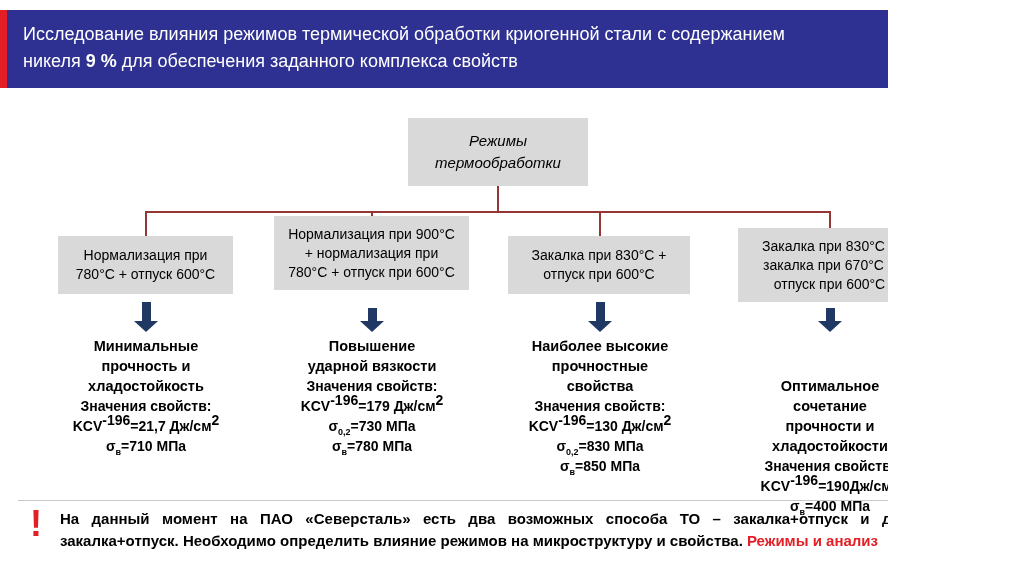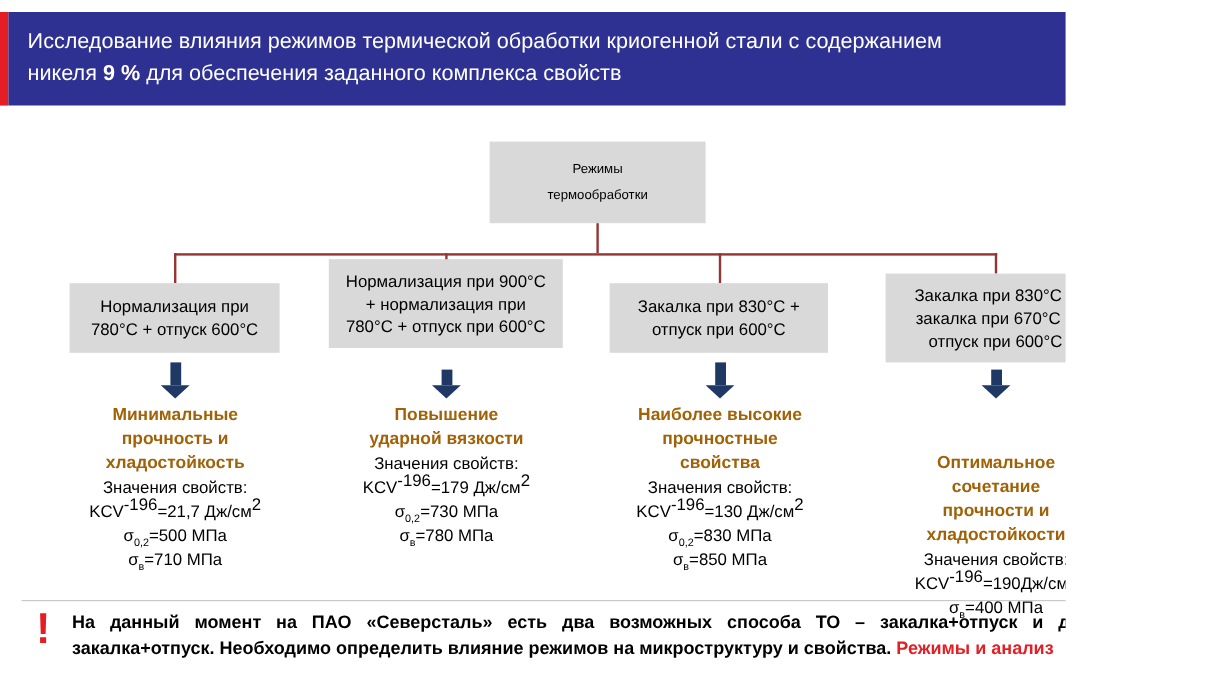--- a/index.html
+++ b/index.html
@@ -49,45 +49,45 @@
     box-sizing: border-box;
     padding: 2px 6px;
   }
   .btxt {
     text-align: center;
     font-size: 14px;
     line-height: 19px;
     color: #000;
     white-space: pre-line;
   }
-  .root-txt { font-size: 11px; line-height: 22px; }
+  .root-txt { font-size: 15px; line-height: 22px; font-style: italic; }
 
   
   .conn { position: absolute; background: #943634; }
 
   
   .arrow { position: absolute; width: 24px; }
   .arrow .stem { width: 9px; height: calc(100% - 11px); background: #1F3864; margin: 0 auto; }
   .arrow .head {
     width: 0; height: 0;
     border-left: 12px solid transparent;
     border-right: 12px solid transparent;
     border-top: 11px solid #1F3864;
   }
 
   
   .col { position: absolute; width: 214px; top: 336px; text-align: center; }
   .highlight {
-    color: #a16207;
+    color: #000000;
     font-weight: bold;
     font-size: 14.5px;
     line-height: 20px;
     white-space: pre-line;
   }
-  .val { font-size: 14px; line-height: 20px; color: #000; }
+  .val { font-size: 14px; line-height: 20px; color: #000; font-weight: bold; }
   sup { font-size: 14px; vertical-align: super; line-height: 0; }
   sub { font-size: 9px; vertical-align: sub; line-height: 0; }
 
   
   .footer-line { position: absolute; left: 18px; top: 500px; width: 988px; height: 1px; background: #C9C9C9; }
   .excl {
     position: absolute; left: 30px; top: 506px;
     color: #E31E24; font-size: 36px; font-weight: bold; line-height: 36px;
   }
   .footer-text {
@@ -176,21 +176,20 @@
     <div class="stem"></div>
     <div class="head"></div>
   </div>
 
   <div class="col" style="left:39px;">
     <div class="highlight">Минимальные
 прочность и
 хладостойкость</div>
     <div class="val">Значения свойств:</div>
     <div class="val"><span>KCV</span><sup>-196</sup><span>=21,7 Дж/см</span><sup>2</sup></div>
-    <div class="val"><span>σ</span><sub>0,2</sub><span>=500 МПа</span></div>
     <div class="val"><span>σ</span><sub>в</sub><span>=710 МПа</span></div>
   </div>
 
   <div class="col" style="left:265px;">
     <div class="highlight">Повышение
 ударной вязкости</div>
     <div class="val">Значения свойств:</div>
     <div class="val"><span>KCV</span><sup>-196</sup><span>=179 Дж/см</span><sup>2</sup></div>
     <div class="val"><span>σ</span><sub>0,2</sub><span>=730 МПа</span></div>
     <div class="val"><span>σ</span><sub>в</sub><span>=780 МПа</span></div>

